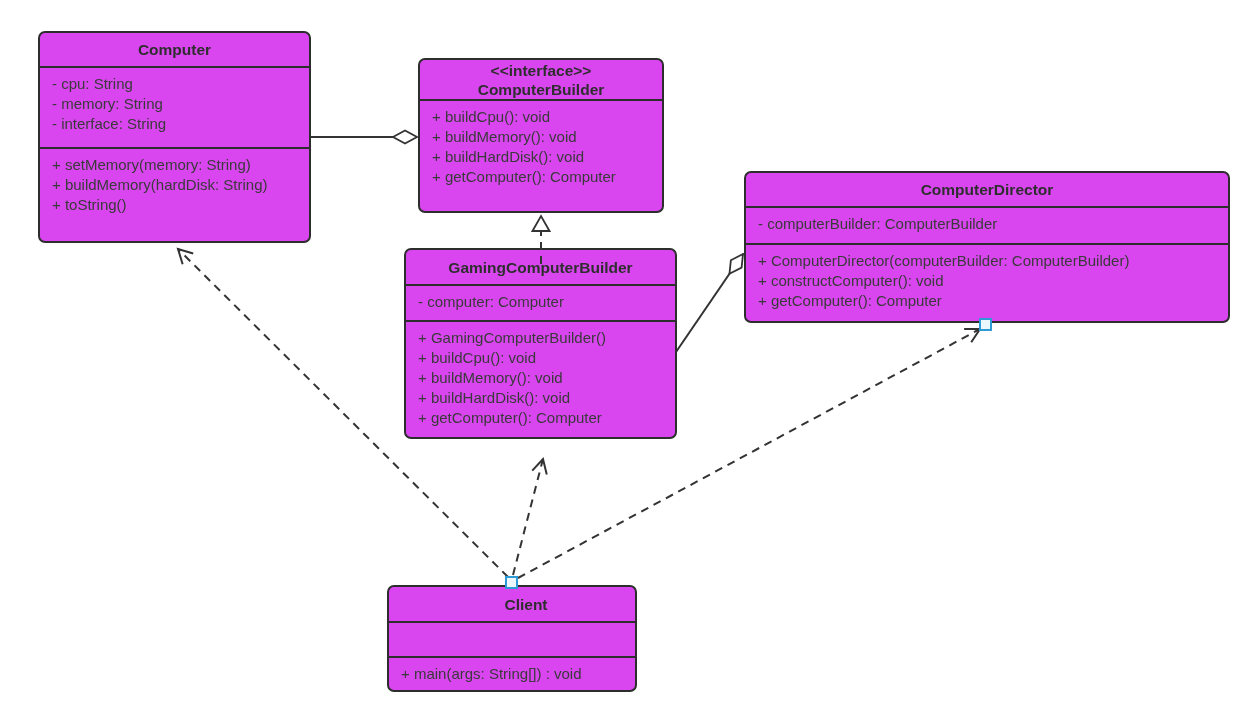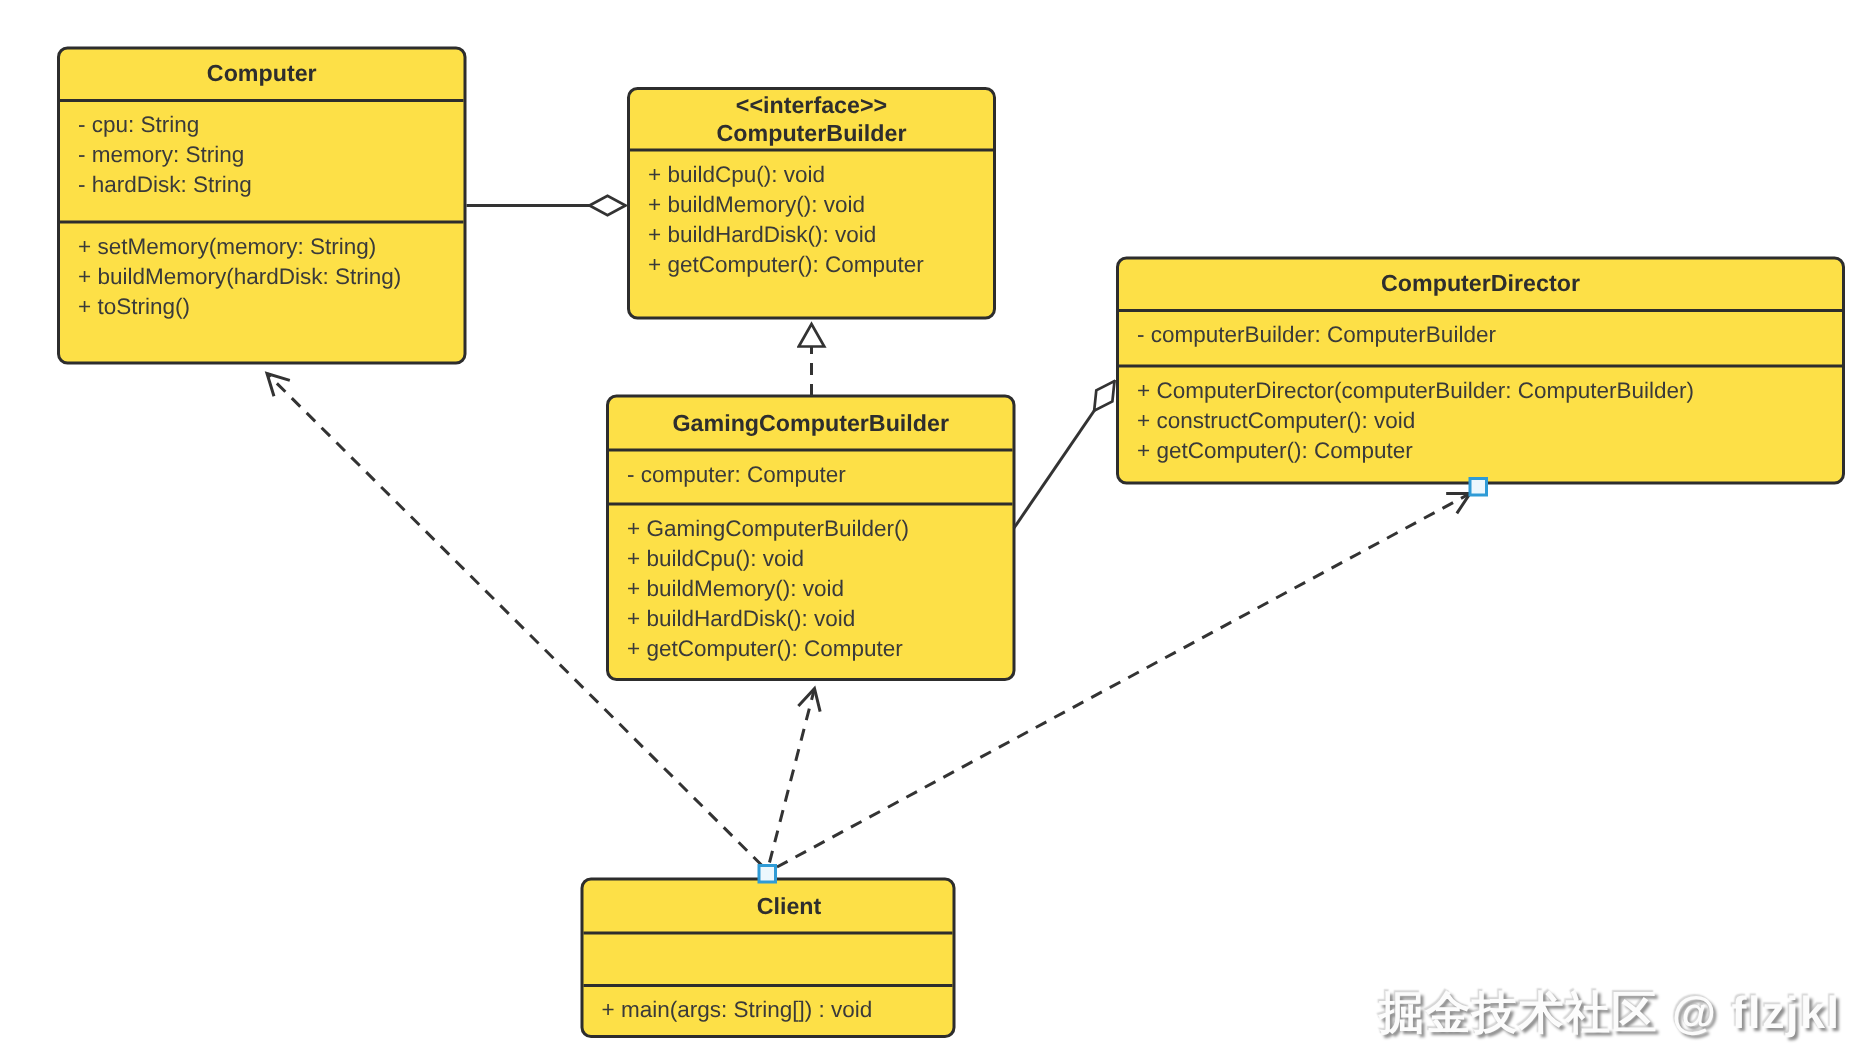--- a/index.html
+++ b/index.html
@@ -1,21 +1,21 @@
 <!DOCTYPE html>
 <html><head>
 <meta charset="utf-8">
 <style>
   html,body{margin:0;padding:0;background:#fff;}
   .stage{
     position:relative;width:1239px;height:706px;background:#ffffff;
     font-family:"Liberation Sans", sans-serif;color:#363636;overflow:hidden;
   }
   .uml-class{
-    position:absolute;background:#fde047;border:2px solid #2d2d2d;border-radius:7px;
+    position:absolute;background:#d946ef;border:2px solid #2d2d2d;border-radius:7px;
     box-sizing:border-box;display:flex;flex-direction:column;z-index:1;
   }
   .uml-title{
     display:flex;flex-direction:column;align-items:center;justify-content:center;
     font-weight:bold;font-size:15.5px;line-height:19px;flex:0 0 auto;color:#2e2e2e;
   }
   .uml-section{flex:0 0 auto;border-top:2px solid #2d2d2d;padding:6px 10px 12px 12px;box-sizing:border-box;}
   .uml-section.grow{flex:1 1 auto;}
   .member{font-size:15px;line-height:20px;white-space:nowrap;color:#3a3a3a;}
   svg.connectors{position:absolute;left:0;top:0;z-index:2;pointer-events:none;}
@@ -30,21 +30,21 @@
 </head>
 <body>
 
 <div class="stage">
 
   <div class="uml-class" style="left:38px;top:31px;width:273px;height:212px;">
     <div class="uml-title" style="height:33px;">Computer</div>
     <div class="uml-section" style="height:81px;">
         <div class="member">- cpu: String</div>
         <div class="member">- memory: String</div>
-        <div class="member">- hardDisk: String</div>
+        <div class="member">- interface: String</div>
       </div>
     <div class="uml-section grow">
         <div class="member">+ setMemory(memory: String)</div>
         <div class="member">+ buildMemory(hardDisk: String)</div>
         <div class="member">+ toString()</div>
       </div>
   </div>
 
   <div class="uml-class" style="left:418px;top:58px;width:246px;height:155px;">
     <div class="uml-title" style="height:39px;">
@@ -64,21 +64,21 @@
     <div class="uml-section" style="height:37px;">
         <div class="member">- computerBuilder: ComputerBuilder</div>
       </div>
     <div class="uml-section grow">
         <div class="member">+ ComputerDirector(computerBuilder: ComputerBuilder)</div>
         <div class="member">+ constructComputer(): void</div>
         <div class="member">+ getComputer(): Computer</div>
       </div>
   </div>
 
-  <div class="uml-class" style="left:404px;top:263px;width:273px;height:191px;">
+  <div class="uml-class" style="left:404px;top:248px;width:273px;height:191px;">
     <div class="uml-title" style="height:34px;">GamingComputerBuilder</div>
     <div class="uml-section" style="height:36px;">
         <div class="member">- computer: Computer</div>
       </div>
     <div class="uml-section grow">
         <div class="member">+ GamingComputerBuilder()</div>
         <div class="member">+ buildCpu(): void</div>
         <div class="member">+ buildMemory(): void</div>
         <div class="member">+ buildHardDisk(): void</div>
         <div class="member">+ getComputer(): Computer</div>
@@ -115,14 +115,13 @@
     <line x1="508" y1="577" x2="178" y2="249" stroke="#333333" stroke-width="2" stroke-dasharray="8 6" marker-end="url(#mOpenArrow)"></line>
 
     <line x1="513" y1="575" x2="543" y2="459" stroke="#333333" stroke-width="2" stroke-dasharray="8 6" marker-end="url(#mOpenArrow)"></line>
 
     <line x1="518" y1="578" x2="980" y2="329" stroke="#333333" stroke-width="2" stroke-dasharray="8 6" marker-end="url(#mOpenArrow)"></line>
 
     <rect x="506" y="577" width="11" height="11" fill="#ecf7fd" stroke="#2f9bd6" stroke-width="2"></rect>
     <rect x="980" y="319" width="11" height="11" fill="#ecf7fd" stroke="#2f9bd6" stroke-width="2"></rect>
   </svg>
 
-  <div class="watermark">掘金技术社区 @ flzjkl</div>
 </div>
 
 </body></html>

